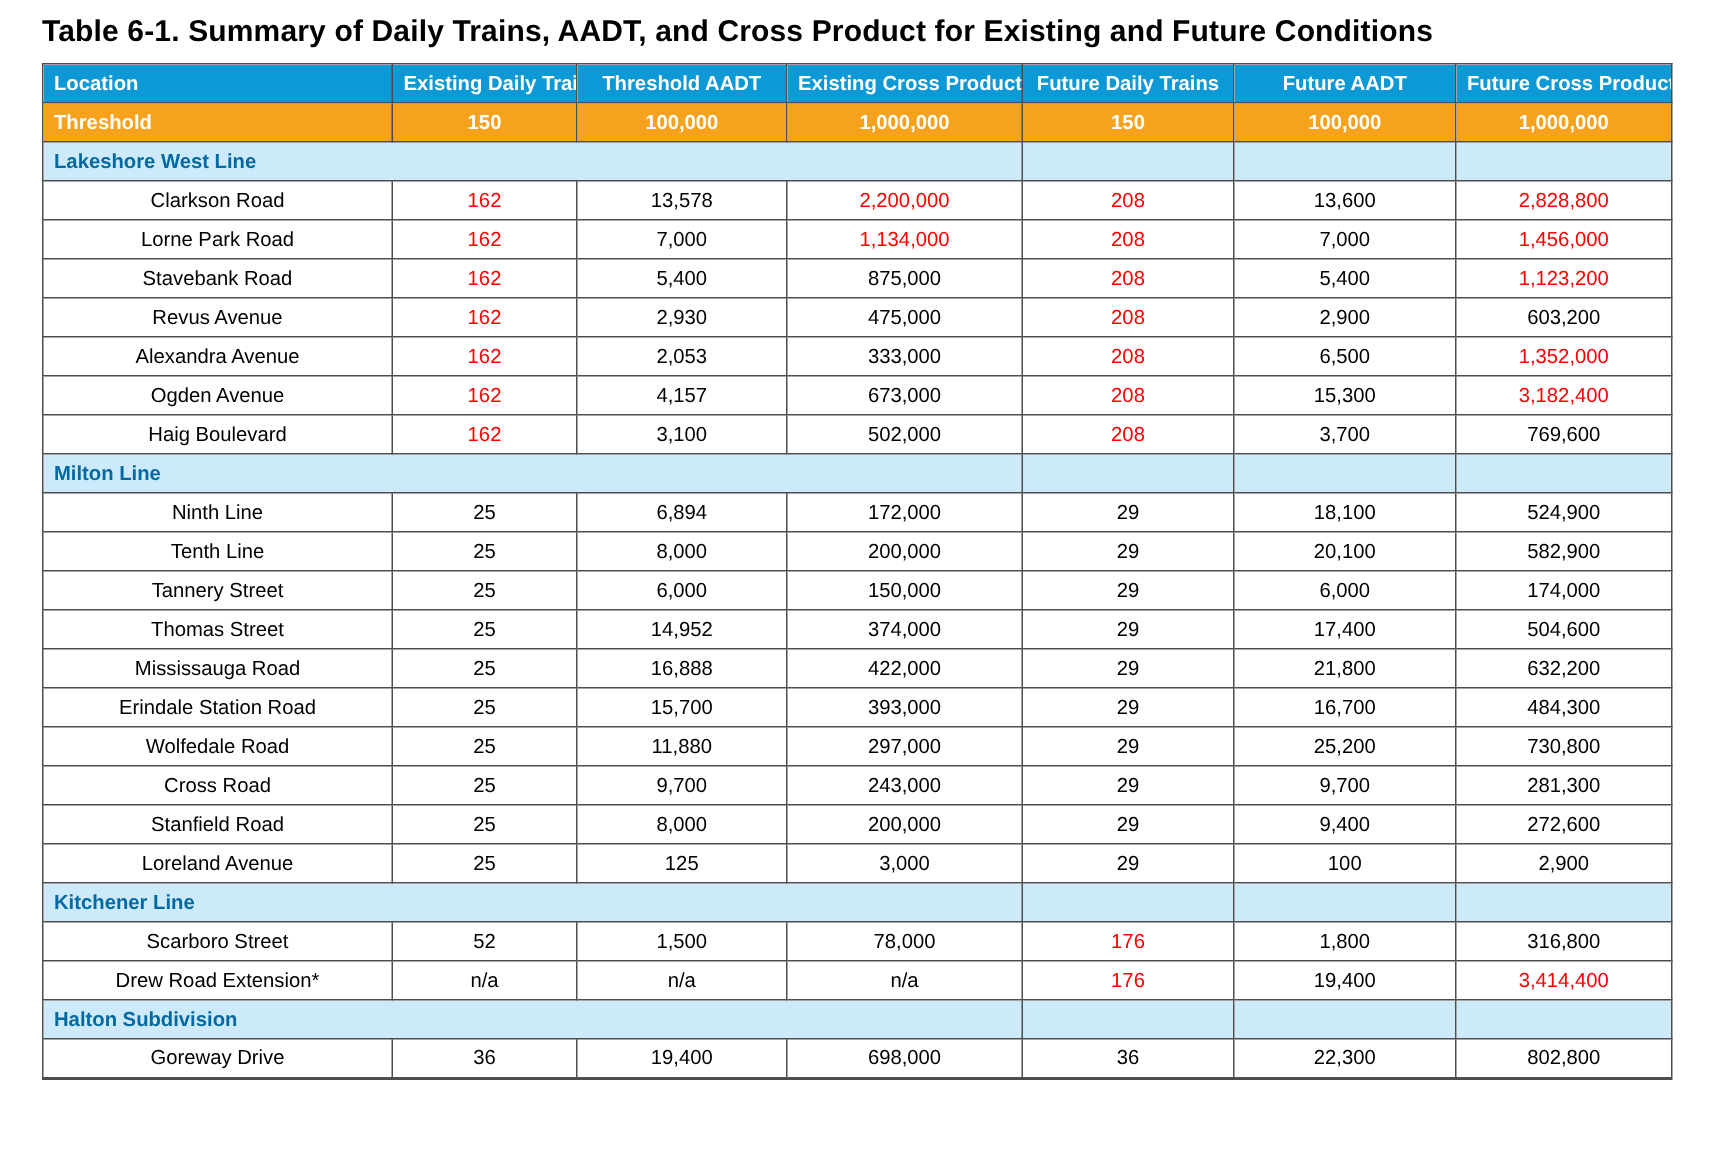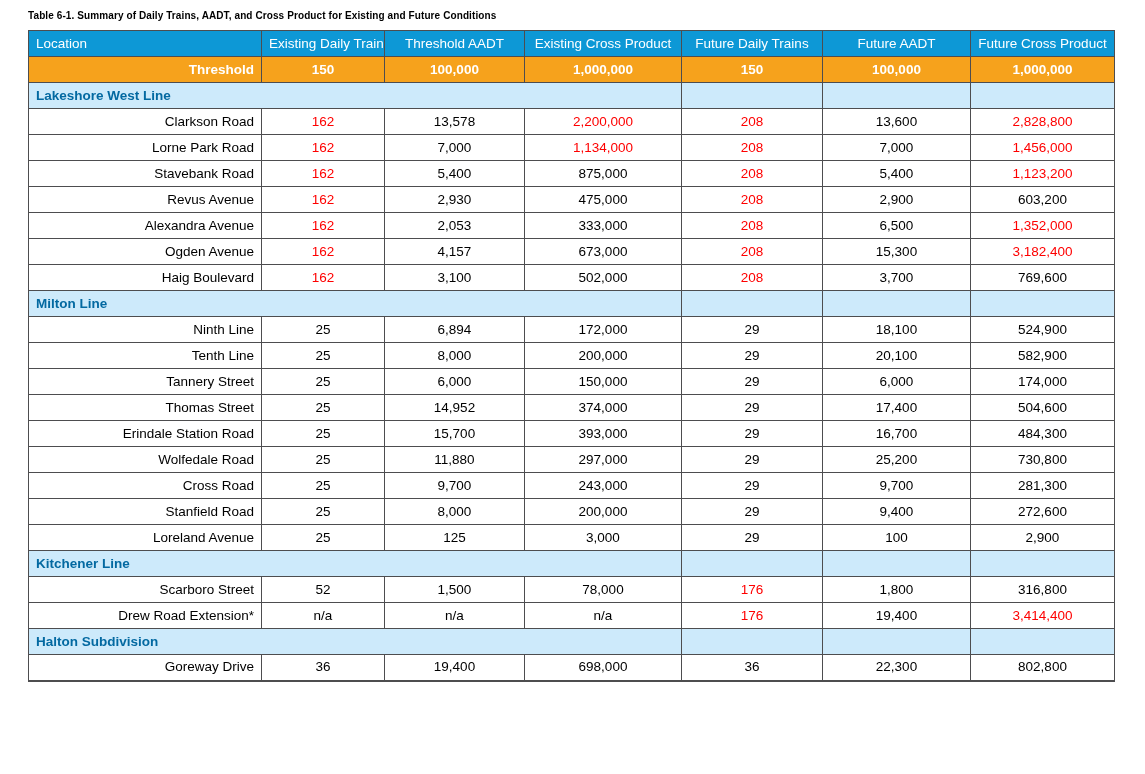--- a/index.html
+++ b/index.html
@@ -6,57 +6,57 @@
     --header-bg:#0d98d6;
     --threshold-bg:#f6a21c;
     --section-bg:#cdeafb;
     --alert:#fe0000;
     --border:#4d4d4f;
   }
   *{box-sizing:border-box;}
   html,body{margin:0;padding:0;background:#ffffff;}
   body{font-family:"Liberation Sans","DejaVu Sans",sans-serif;color:#000;}
   .page{width:1145px;height:774px;padding:6px 30px 0 28px;overflow:hidden;}
-  .doc-title{font-size:10px;font-weight:bold;color:#000;margin:4px 0 9px 0;letter-spacing:0.1px;}
+  .doc-title{font-size:20px;font-weight:bold;color:#000;margin:4px 0 9px 0;letter-spacing:0.1px;}
   table.data-table{border-collapse:collapse;width:1086px;table-layout:fixed;}
   table.data-table th,
   table.data-table td{
     border:1px solid var(--border);
     font-size:13.5px;
     padding:2px 7px;
     height:26px;
     line-height:1.15;
     overflow:hidden;
     white-space:nowrap;
   }
   table.data-table{border-bottom:2px solid var(--border);}
   thead th{
     background:var(--header-bg);
     color:#fff;
-    font-weight:normal;
+    font-weight:bold;
     text-align:center;
     vertical-align:middle;
     height:52px;
     white-space:normal;
   }
   thead th.loc{text-align:left;}
   tr.threshold-row td{
     background:var(--threshold-bg);
     color:#fff;
     font-weight:bold;
     text-align:center;
   }
-  tr.threshold-row td.loc{text-align:right;}
+  tr.threshold-row td.loc{text-align:left;}
   tr.section-row td{
     background:var(--section-bg);
     font-weight:bold;
     text-align:left;
     color:#0369a1;
   }
-  td.loc{text-align:right;}
+  td.loc{text-align:center;}
   td.num{text-align:center;}
   td.red{color:var(--alert);}
 </style>
 </head>
 <body>
 
 <div class="page">
   <div class="doc-title">Table 6-1. Summary of Daily Trains, AADT, and Cross Product for Existing and Future Conditions</div>
 
   <table class="data-table">
@@ -195,20 +195,29 @@
         <tr>
           <td class="loc">Thomas Street</td>
           <td class="num">25</td>
           <td class="num">14,952</td>
           <td class="num">374,000</td>
           <td class="num">29</td>
           <td class="num">17,400</td>
           <td class="num">504,600</td>
         </tr>
         <tr>
+          <td class="loc">Mississauga Road</td>
+          <td class="num">25</td>
+          <td class="num">16,888</td>
+          <td class="num">422,000</td>
+          <td class="num">29</td>
+          <td class="num">21,800</td>
+          <td class="num">632,200</td>
+        </tr>
+        <tr>
           <td class="loc">Erindale Station Road</td>
           <td class="num">25</td>
           <td class="num">15,700</td>
           <td class="num">393,000</td>
           <td class="num">29</td>
           <td class="num">16,700</td>
           <td class="num">484,300</td>
         </tr>
         <tr>
           <td class="loc">Wolfedale Road</td>

